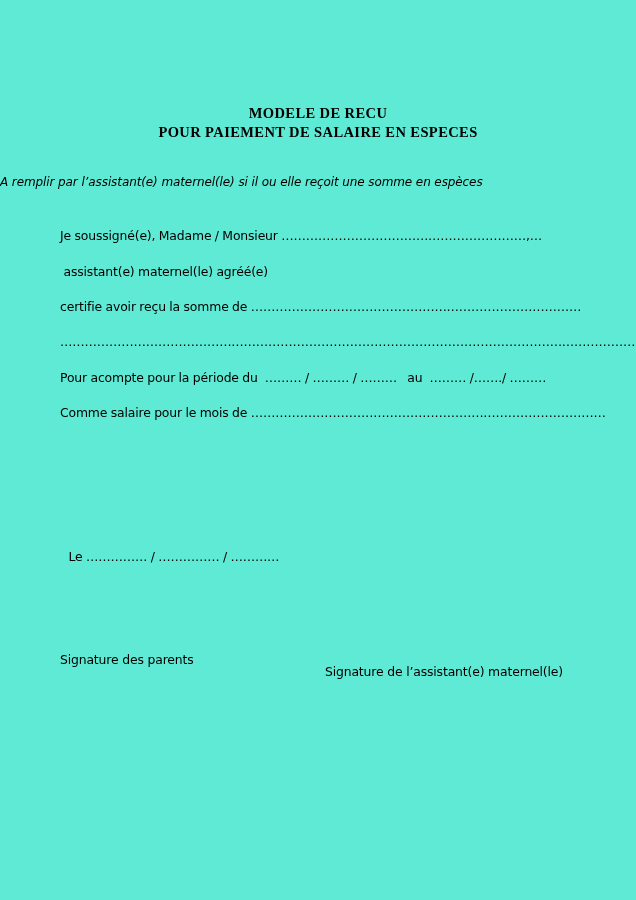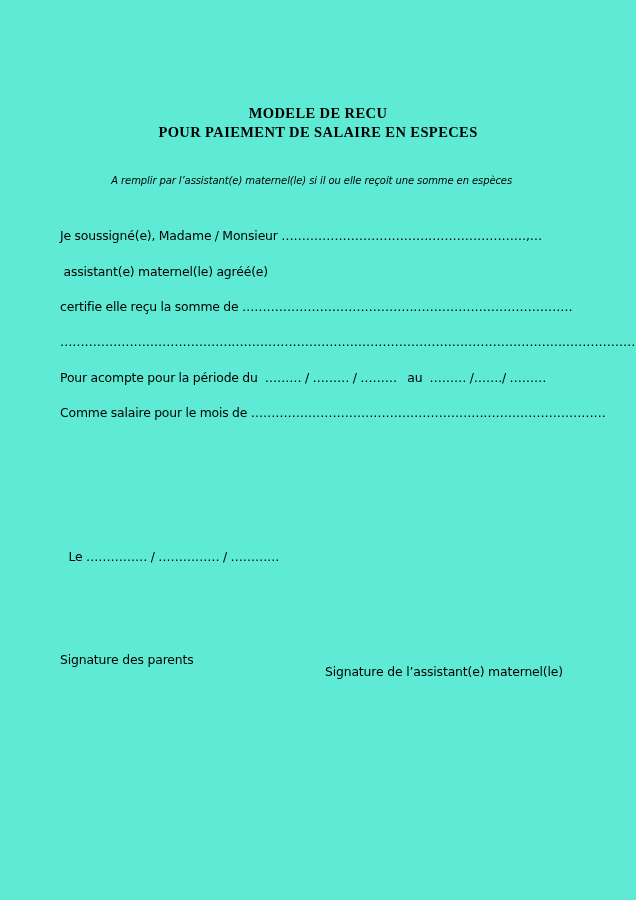--- a/index.html
+++ b/index.html
@@ -39,24 +39,24 @@
     line-height: 19px;
     white-space: pre;
   }
 
   
   .subtitle {
     position: absolute;
     left: 0;
     top: 175px;
     width: 512px;
-    text-align: right;
+    text-align: left;
     font-family: "DejaVu Sans", sans-serif;
     font-style: italic;
-    font-size: 10px;
+    font-size: 12px;
     letter-spacing: -0.1px;
     white-space: pre;
   }
 
   
   .body-line {
     position: absolute;
     left: 60px;
     font-family: "DejaVu Sans", sans-serif;
     font-size: 12.4px;
@@ -116,21 +116,21 @@
     <div class="title-line">MODELE DE RECU</div>
     <div class="title-line">POUR PAIEMENT DE SALAIRE EN ESPECES</div>
   </div>
 
   <div class="subtitle">A remplir par l’assistant(e) maternel(le) si il ou elle reçoit une somme en espèces</div>
 
   <div class="body-line l1">Je soussigné(e), Madame / Monsieur ……………………………………………………,…</div>
 
   <div class="body-line l2"> assistant(e) maternel(le) agréé(e)</div>
 
-  <div class="body-line l3">certifie elle reçu la somme de ………………………………………………………………………</div>
+  <div class="body-line l3">certifie avoir reçu la somme de ………………………………………………………………………</div>
 
   <div class="body-line l4"><span>………………………………………………………………………………………………………………………………………………… </span></div>
 
   <div class="body-line l5">Pour acompte pour la période du  ……… / ……… / ………   au  ……… /……./ ………</div>
 
   <div class="body-line l6">Comme salaire pour le mois de ……………………………………………………………………………</div>
 
 
 
   <div class="body-line l9 indent"> Le …………… / …………… / …………</div>

